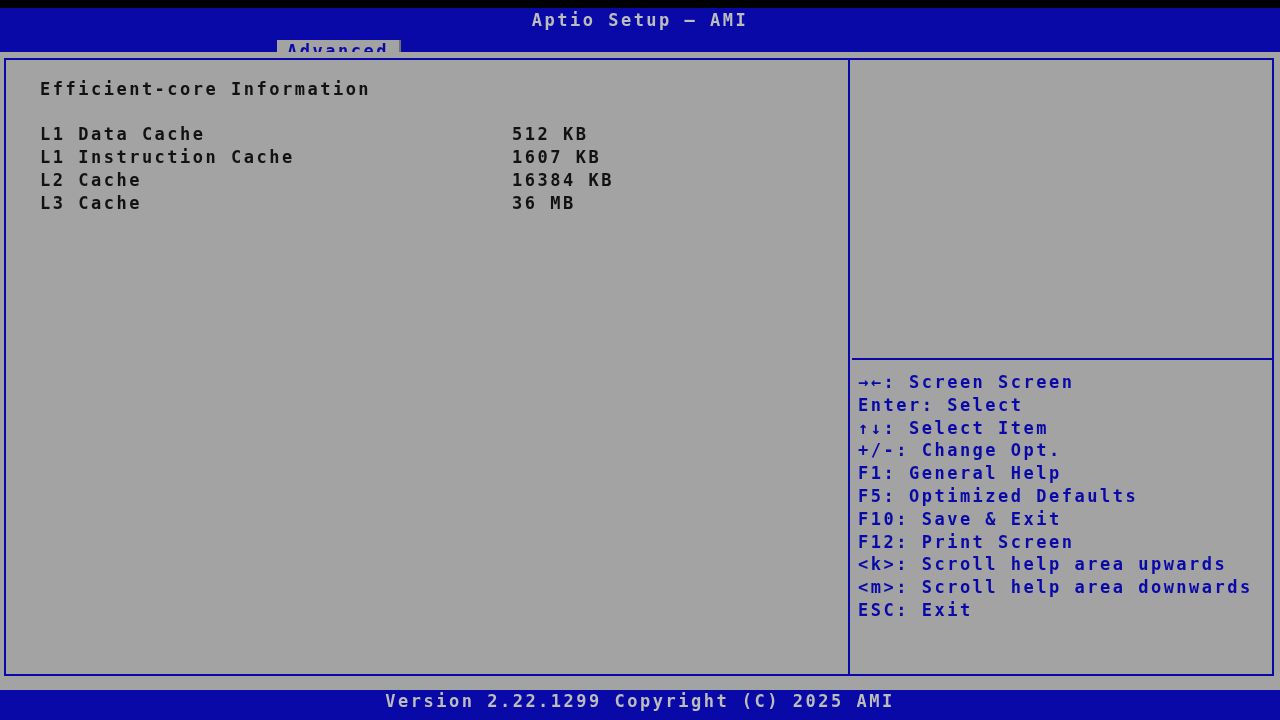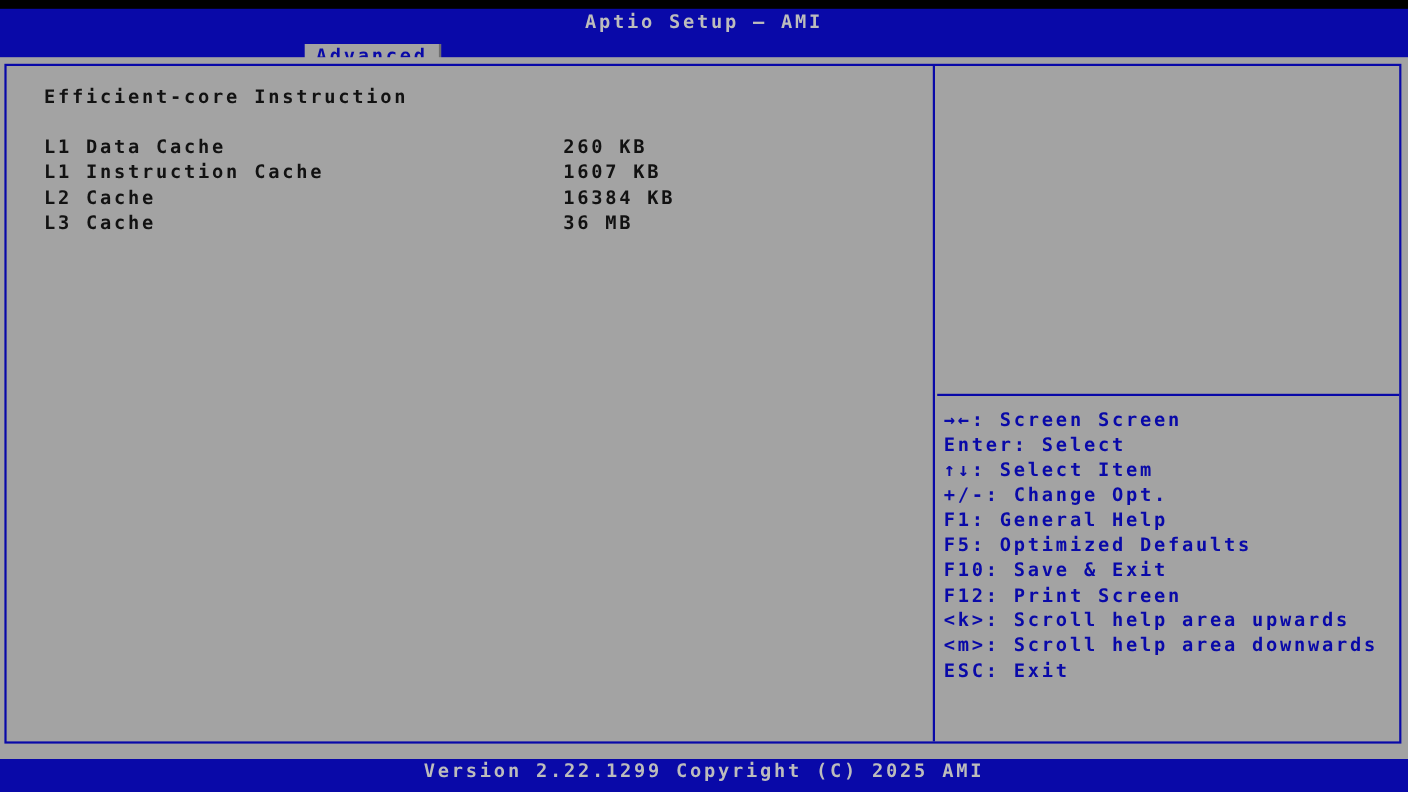--- a/index.html
+++ b/index.html
@@ -84,25 +84,25 @@
 
   <div class="header-bar">
     <div class="title">Aptio Setup – AMI</div>
     <div class="tab">Advanced</div>
   </div>
 
   <div class="content">
     <div class="panel-box">
 
       <div class="main-pane">
-        <div class="section-title">Efficient-core Instruction</div>
+        <div class="section-title">Efficient-core Information</div>
         <div class="rows" id="rows">
             <div class="row">
               <span class="label">L1 Data Cache</span>
-              <span class="value">260 KB</span>
+              <span class="value">512 KB</span>
             </div>
             <div class="row">
               <span class="label">L1 Instruction Cache</span>
               <span class="value">1607 KB</span>
             </div>
             <div class="row">
               <span class="label">L2 Cache</span>
               <span class="value">16384 KB</span>
             </div>
             <div class="row">

